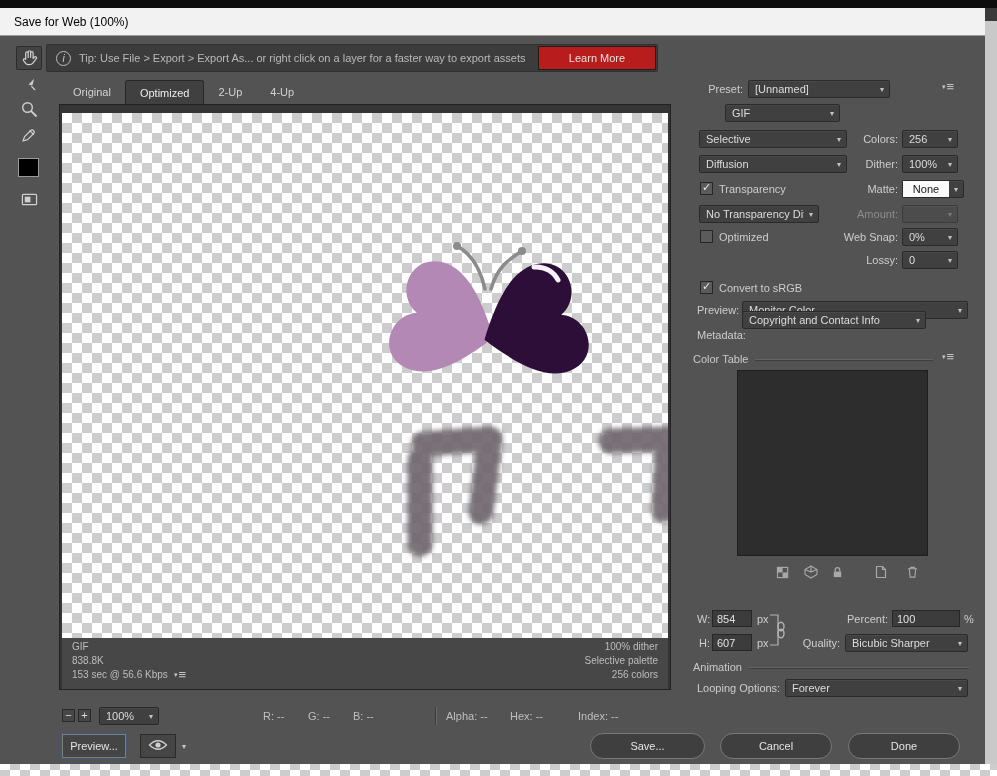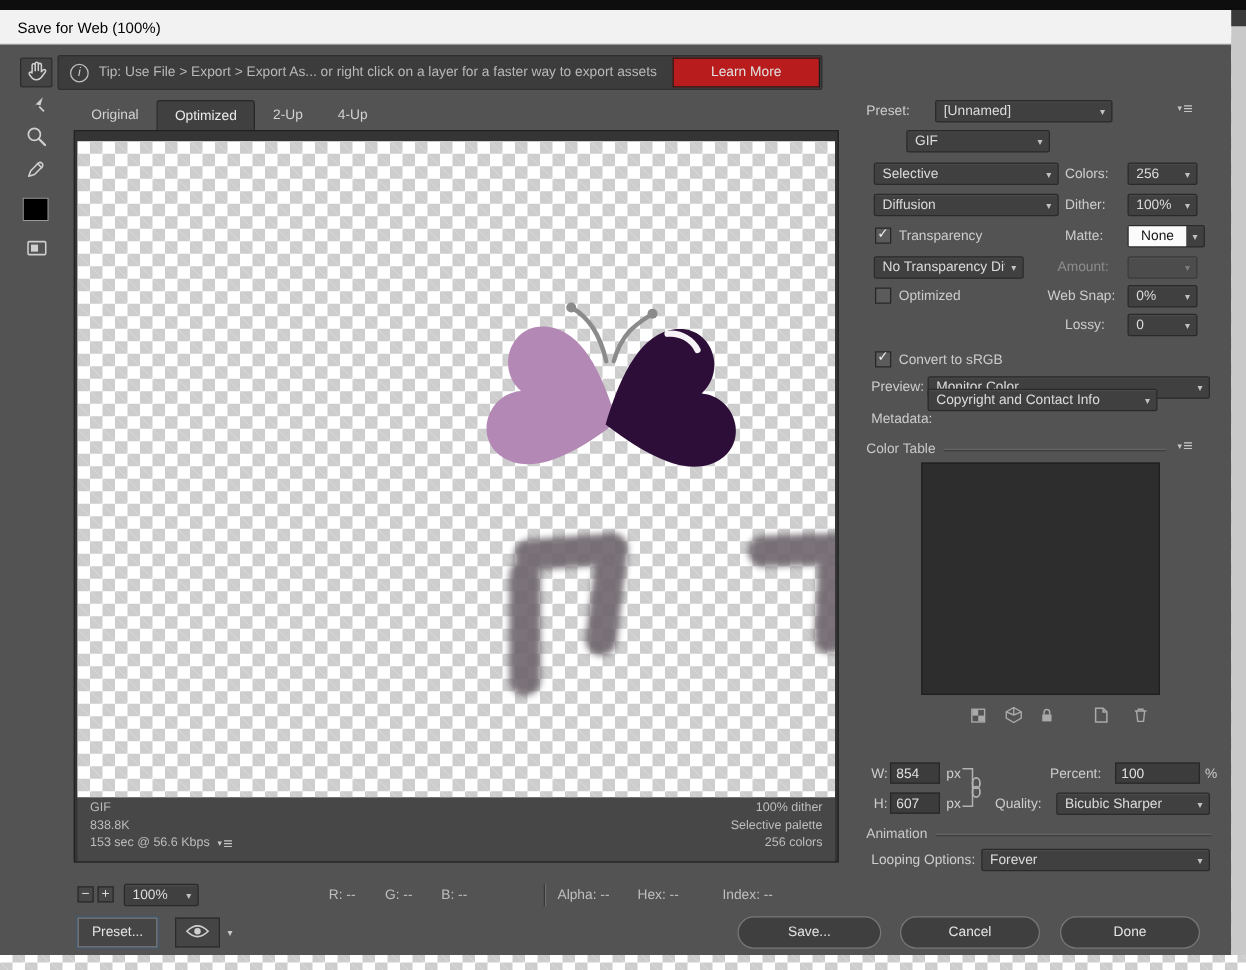--- a/index.html
+++ b/index.html
@@ -35,21 +35,21 @@
 
   
   .pane{left:59px;top:68px;width:612px;height:586px;background:#353535;border:1px solid #222}
   .canvas{position:absolute;left:2px;top:8px;width:606px;height:525px;overflow:hidden}
   .pstat{position:absolute;left:2px;top:533px;width:606px;height:51px;background:#474747;font-size:10px;color:#bdbdbd}
   .pstat .l{position:absolute;left:10px;white-space:nowrap}
   .pstat .r{position:absolute;right:10px;text-align:right;white-space:nowrap}
 
   
   .lbl{position:absolute;height:18px;line-height:18px;color:#cdcdcd;font-size:11px;white-space:nowrap}
-  .lbl.ra{text-align:left}
+  .lbl.ra{text-align:right}
   .lbl.dim{color:#8d8d8d}
   .dd{position:absolute;height:18px;background:#404040;border:1px solid #2a2a2a;border-radius:2px;display:flex;align-items:center;color:#dcdcdc;cursor:pointer;box-shadow:inset 0 1px 0 rgba(255,255,255,.05)}
   .dd .val{flex:1;padding:0 3px 0 6px;white-space:nowrap;overflow:hidden;font-size:11px}
   .dd .chev{width:14px;text-align:center;color:#c2c2c2;font-size:8px;flex:none}
   .dd.dis{background:#4c4c4c;border-color:#3b3b3b}
   .dd.dis .chev{color:#7c7c7c}
   .dd.matte .val{background:#fbfbfb;color:#141414;height:16px;display:flex;align-items:center;justify-content:center;margin:0;padding:0 8px}
   .cb{position:absolute;width:13px;height:13px;background:#5b5b5b;border:1px solid #262626;display:flex;align-items:center;justify-content:center;cursor:pointer}
   .cb .tick{color:#eaeaea;font-size:11px;line-height:1;transform:translateY(-1px)}
   .tin{position:absolute;height:17px;background:#3c3c3c;border:1px solid #272727;color:#e0e0e0;font-size:11px;font-family:inherit;padding:0 4px}
@@ -345,21 +345,21 @@
     </div>
     <span class="readout" style="left:263px;top:672px">R: --</span>
     <span class="readout" style="left:308px;top:672px">G: --</span>
     <span class="readout" style="left:353px;top:672px">B: --</span>
     <span class="vdiv" style="left:435px;top:671px"></span>
     <span class="readout" style="left:446px;top:672px">Alpha: --</span>
     <span class="readout" style="left:510px;top:672px">Hex: --</span>
     <span class="readout" style="left:578px;top:672px">Index: --</span>
 
     <div class="fbtn" style="left:62px;top:698px;width:64px;height:24px;background:#454545;border:1px solid #7d7d7d;box-shadow:0 0 0 1px #3b5a77">
-      <span>Preset...</span>
+      <span>Preview...</span>
     </div>
     <div class="eyegrp">
       <span class="eyebtn">
         <span><svg width="20" height="14" viewBox="0 0 20 14">
               <path d="M1.5,7 Q10,-1.5 18.5,7 Q10,15.5 1.5,7 Z" fill="none" stroke="#cfcfcf" stroke-width="1.3"></path>
               <circle cx="10" cy="7" r="2.6" fill="#cfcfcf"></circle>
             </svg></span>
       </span>
       <span class="eyechev">
           <span>▾</span>

